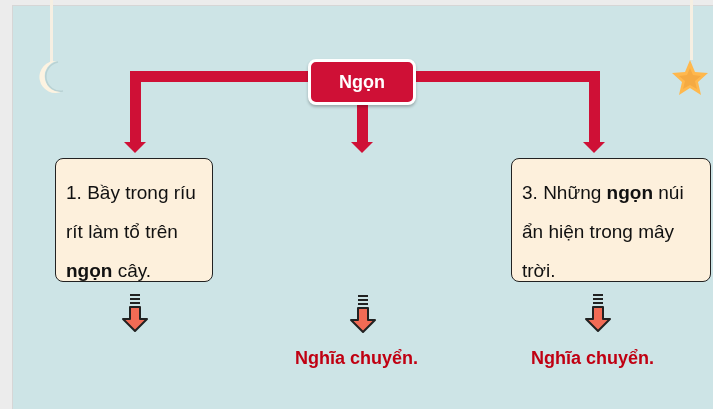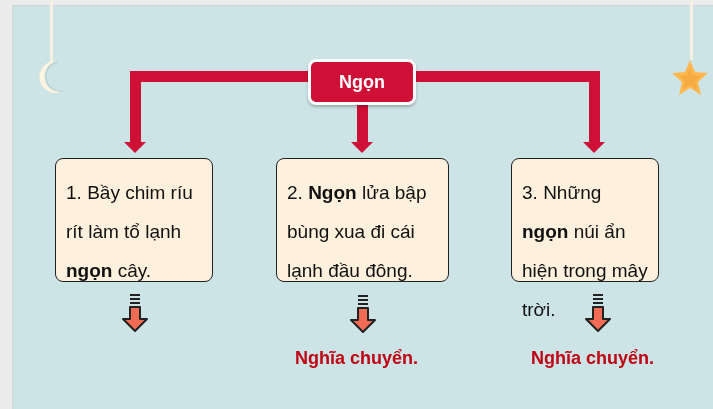--- a/index.html
+++ b/index.html
@@ -77,28 +77,25 @@
   <div class="bar" style="left:344px; top:93px; width:11px; height:44px;"></div>
   <div class="arrow-head" style="left:338px; top:136px;"></div>
   <div class="bar" style="left:576px; top:65px; width:11px; height:72px;"></div>
   <div class="arrow-head" style="left:570px; top:136px;"></div>
 
   <div class="title-box">
     <span>Ngọn</span>
   </div>
 
   <div class="card" style="left:42px; width:158px;">
-    <span>1.</span><span> Bầy chim ríu rít làm tổ lạnh </span><b>ngọn</b><span> cây.</span>
+    <span>1.</span><span> Bầy trong ríu rít làm tổ trên </span><b>ngọn</b><span> cây.</span>
   </div>
 
-  <div class="card" style="left:263px; width:173px;">
-    <span>2.</span><span> </span><b>Ngọn</b><span> lửa bập bùng xua đi cái lạnh đầu đông.</span>
-  </div>
 
-  <div class="card" style="left:498px; width:148px;">
+  <div class="card" style="left:498px; width:200px;">
     <span>3.</span><span> Những </span><b>ngọn</b><span> núi ẩn hiện trong mây trời.</span>
   </div>
 
   <svg class="down-arrow" viewBox="0 0 30 40" style="left:107px; top:287px;">
     <rect x="10" y="1" width="10" height="2" fill="#222"></rect>
     <rect x="10" y="5" width="10" height="2" fill="#222"></rect>
     <rect x="10" y="9" width="10" height="2" fill="#222"></rect>
     <path d="M10 14 H20 V26 H27 L15 38 L3 26 H10 Z" fill="#f26b55" stroke="#222" stroke-width="2" stroke-linejoin="round"></path>
   </svg>
   <svg class="down-arrow" viewBox="0 0 30 40" style="left:335px; top:288px;">

